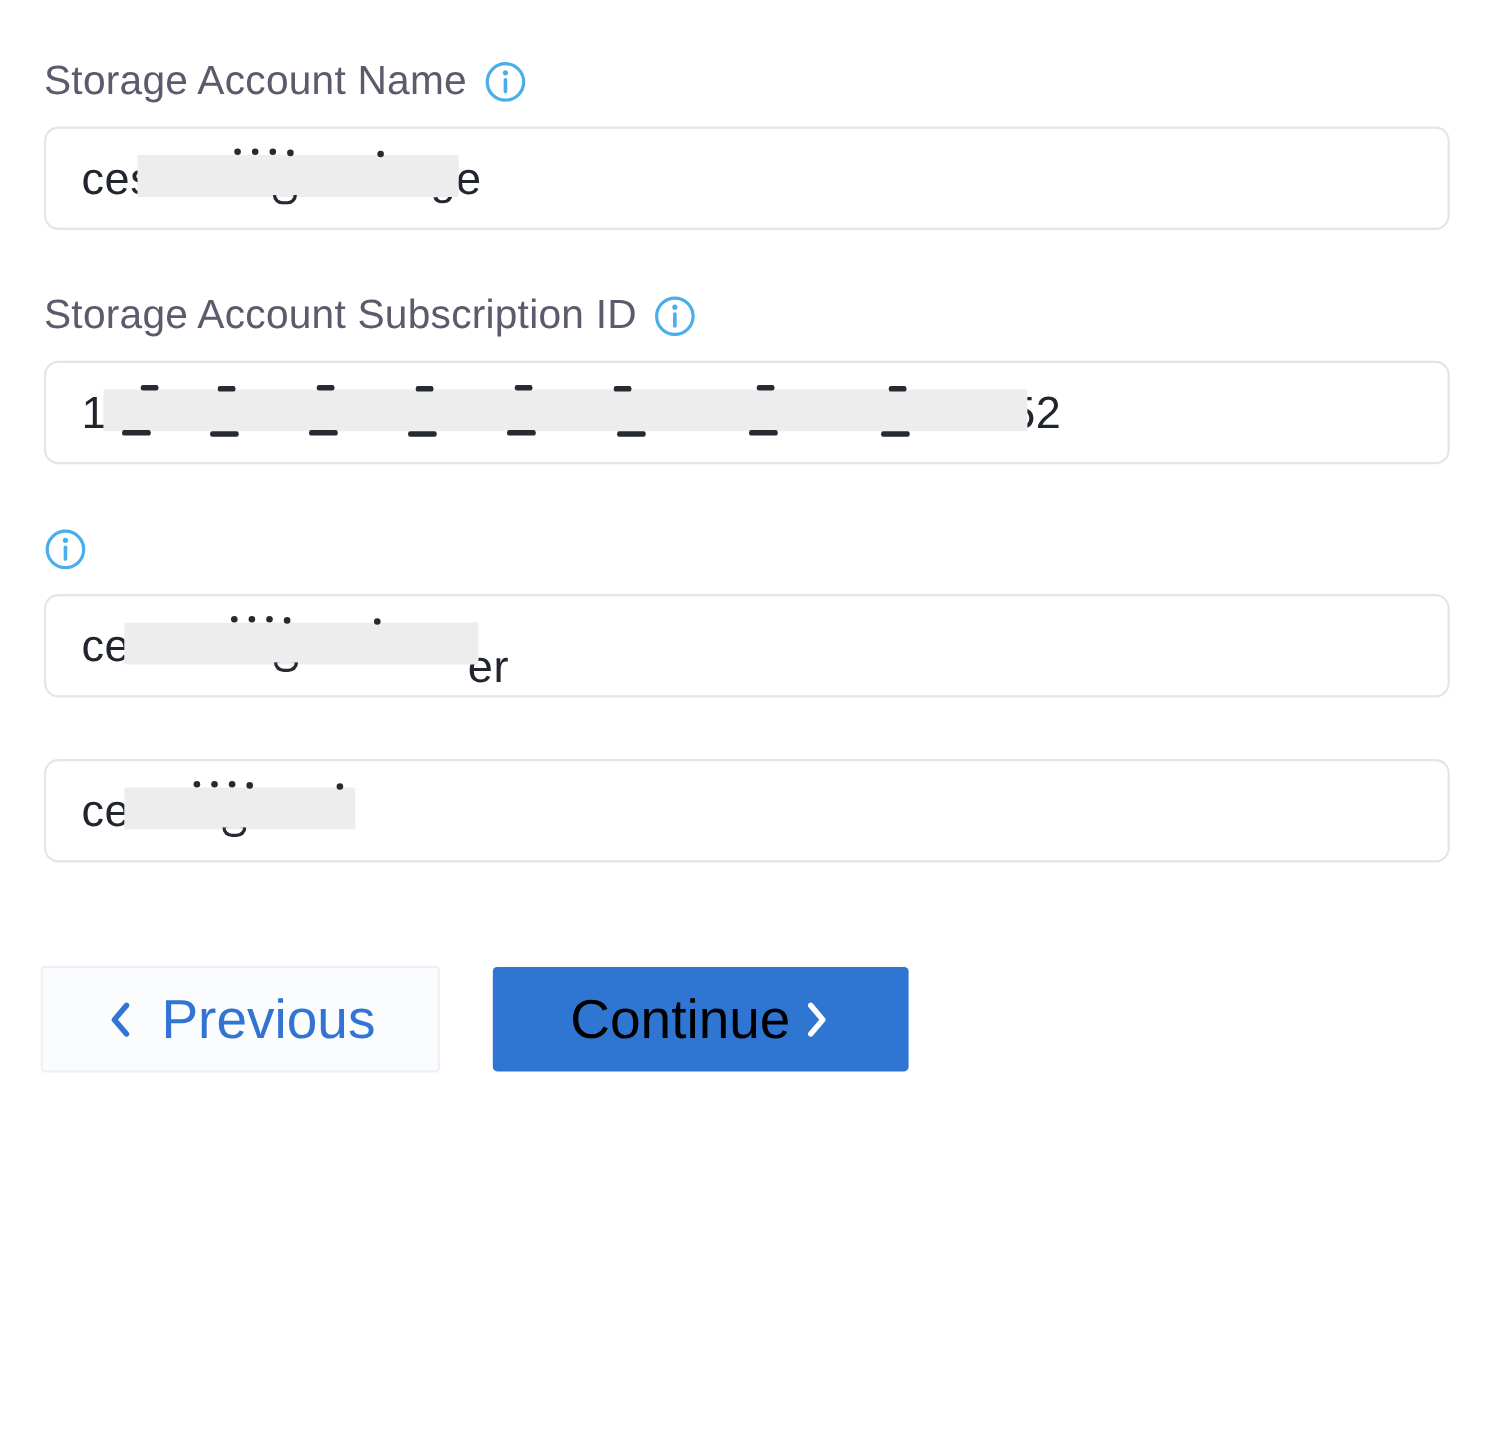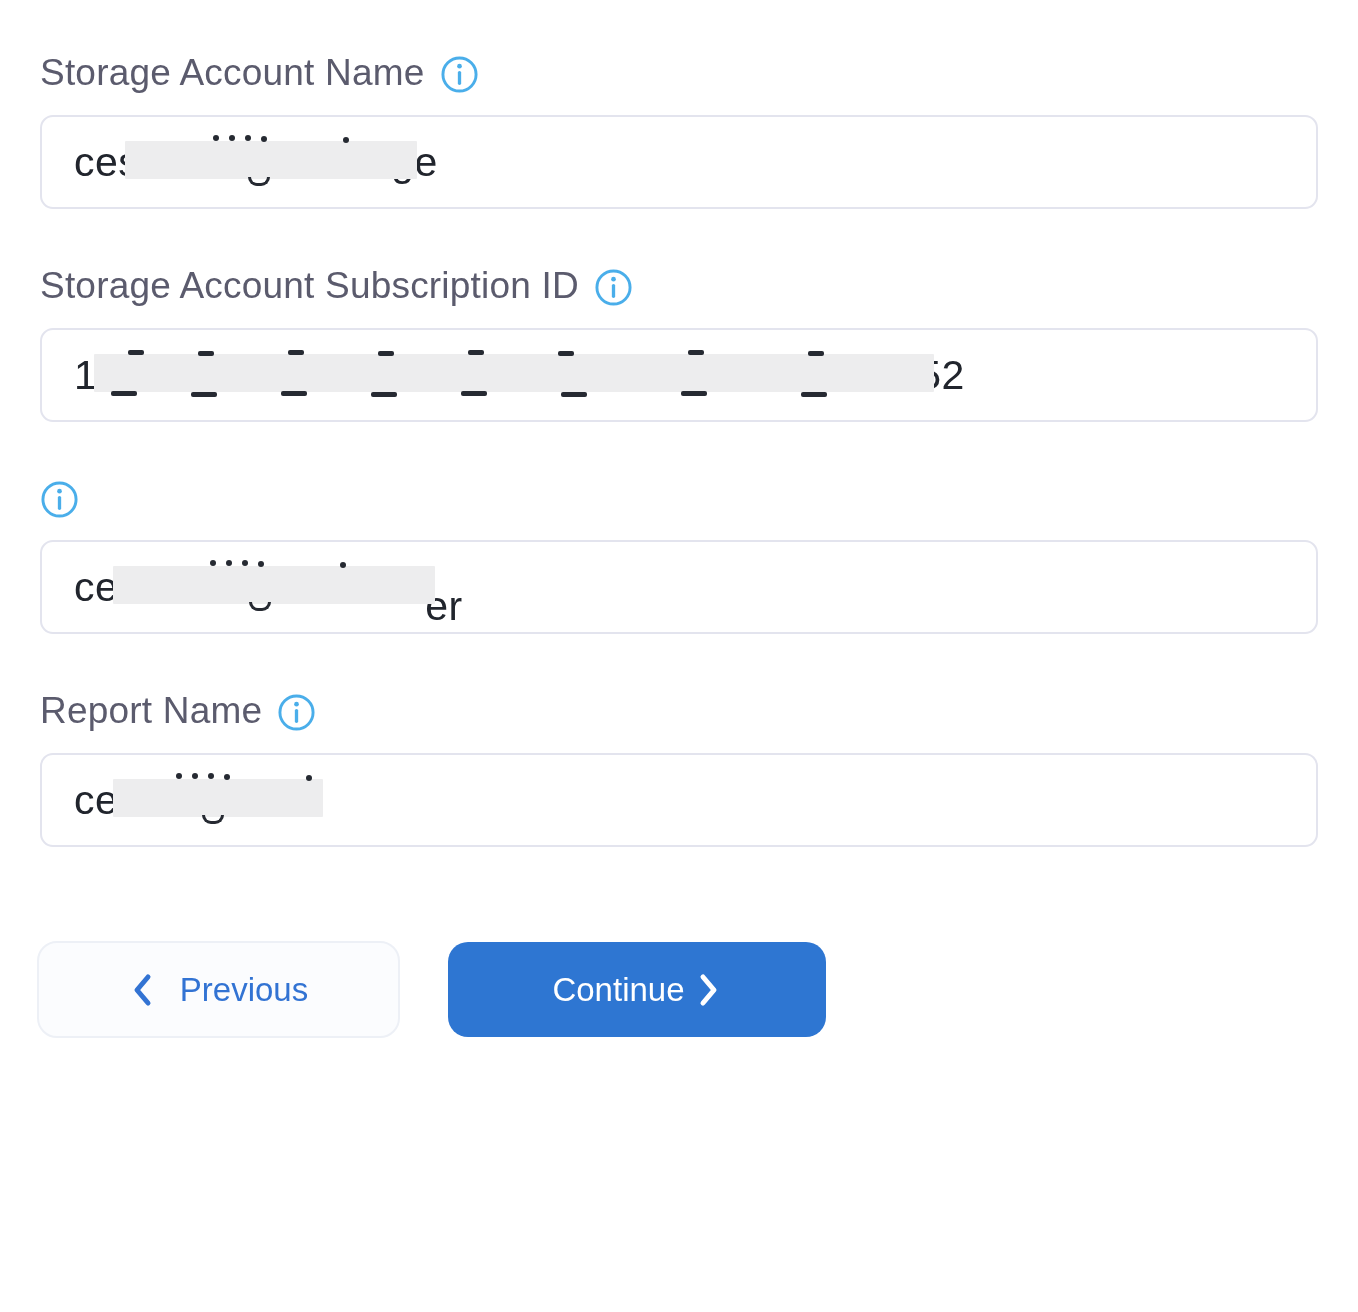--- a/index.html
+++ b/index.html
@@ -113,40 +113,40 @@
     display: flex;
     align-items: center;
     margin-top: 94px;
     padding-left: 0;
   }
   .btn {
     display: flex;
     align-items: center;
     justify-content: center;
     font-family: "Liberation Sans", sans-serif;
-    font-size: 33px;
-    border-radius: 20px;
+    font-size: 50px;
+    border-radius: 4px;
     cursor: pointer;
     box-sizing: border-box;
   }
   .btn-previous {
     width: 363px;
     height: 97px;
     background: #fbfcfe;
     border: 2px solid #edf0f6;
     color: #3273d3;
     gap: 24px;
     margin-left: -3px;
   }
   .btn-continue {
     width: 378px;
     height: 95px;
     background: #2e76d2;
     border: none;
-    color: #ffffff;
+    color: #000000;
     gap: 10px;
     margin-left: 48px;
     align-items: center;
   }
   .chevron { width: 27px; height: 40px; flex: 0 0 auto; }
 </style>
 </head>
 <body>
 
 <div class="form-wrap">
@@ -193,28 +193,20 @@
     </div>
     <div class="text-input">
       <span class="val-prefix">ce</span>
       <span class="redaction r3"></span>
       <span class="val-suffix s3">er</span>
     </div>
   </div>
 
 
   <div class="field-group">
-    <div class="field-label">
-      <span>Report Name</span>
-      <svg class="info-icon" viewBox="0 0 40 40">
-        <circle cx="20" cy="20" r="17" fill="none" stroke="#4aaeea" stroke-width="3"></circle>
-        <circle cx="20" cy="11.5" r="2.4" fill="#4aaeea"></circle>
-        <line x1="20" y1="18" x2="20" y2="29" stroke="#4aaeea" stroke-width="3.4" stroke-linecap="round"></line>
-      </svg>
-    </div>
     <div class="text-input">
       <span class="val-prefix">ce</span>
       <span class="redaction r5"></span>
       <span class="val-suffix s5">t</span>
     </div>
   </div>
 
   <div class="button-row">
     <div class="btn btn-previous">
       <svg class="chevron" viewBox="0 0 27 40">

